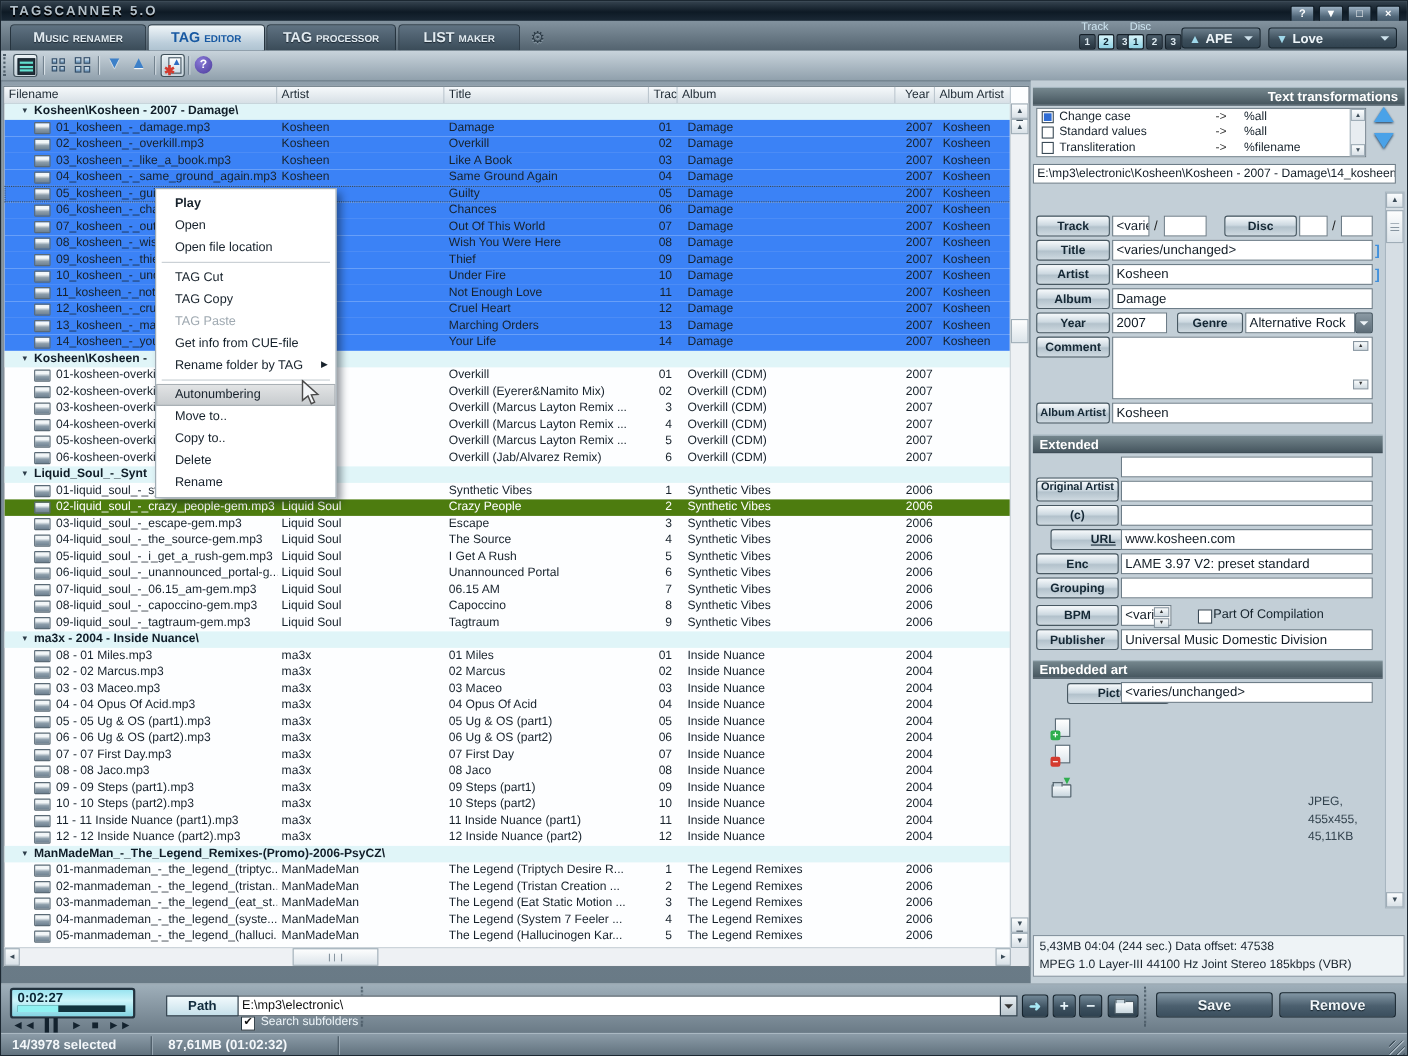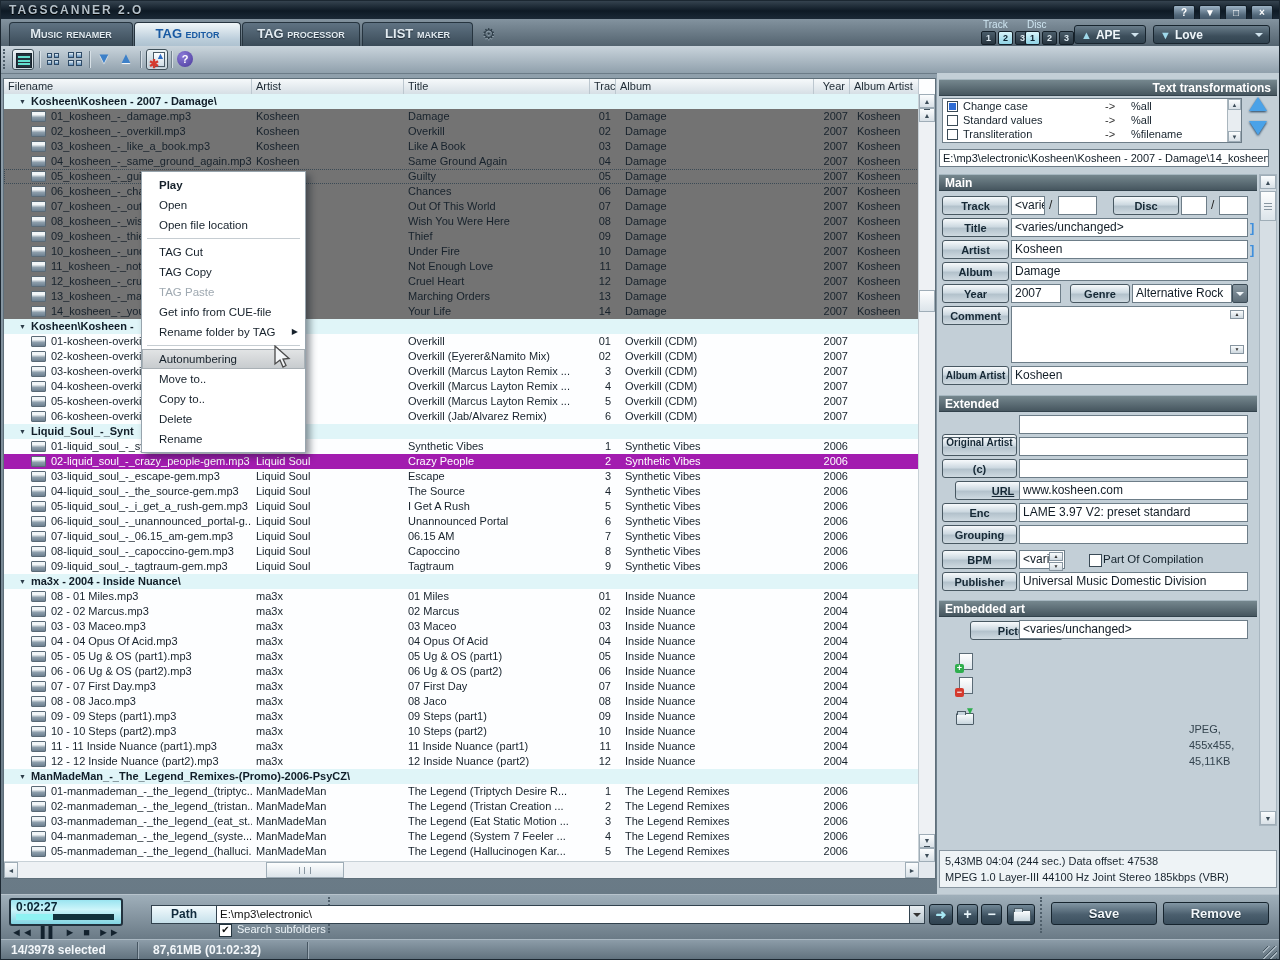--- a/index.html
+++ b/index.html
@@ -32,22 +32,22 @@
   .listic i{display:block;height:2px;background:#62e0cf;margin:0 1px;}
   .gicon{position:absolute;display:grid;gap:2px;}
   .gicon i{background:linear-gradient(#e8f2f8,#5d8cb8);border:1px solid #2e4a66;}
   .arr-ic{font-size:15px;line-height:18px;color:#3d80c8;text-shadow:0 1px 1px #fff;font-weight:bold;}
   
   #list{position:absolute;left:2px;top:77px;width:933px;height:801px;background:#fdfeff;border:1px solid #5f6f7a;box-sizing:border-box;}
   .thead{position:absolute;left:0;top:0;right:16px;height:15px;display:flex;background:linear-gradient(#f6f9fb,#d6dfe5);border-bottom:1px solid #9cabb5;}
   .th{box-sizing:border-box;font-size:11px;line-height:15px;color:#1d2933;padding:0 4px;border-right:1px solid #bcc7cf;white-space:nowrap;overflow:hidden;}
   .tbody{position:absolute;left:0;top:15px;right:16px;bottom:16px;overflow:hidden;}
   .tr{display:flex;height:15px;font-size:11px;line-height:15px;color:#17222c;white-space:nowrap;}
-  .tr.selected{background:#737373;}
-  .tr.dark{background:#a21caf;color:#fff;justify-content:space-between;}
+  .tr.selected{background:#3b82f6;}
+  .tr.dark{background:#4d7c0f;color:#fff;justify-content:space-between;}
   .tr.focused{outline:1px dotted #3b4a55;outline-offset:-1px;}
   .grp{height:15px;background:#e0f5f8;font-weight:bold;font-size:11px;line-height:15px;color:#101d28;white-space:nowrap;overflow:hidden;}
   .tri{display:inline-block;margin:0 5px 0 15px;font-size:7px;vertical-align:1px;color:#2c3c48;}
   .cf,.ca,.ct,.cn,.cal,.cy,.caa{box-sizing:border-box;overflow:hidden;white-space:nowrap;}
   .cf{width:248px;padding-left:27px;display:flex;align-items:center;gap:5px;}
   .fic{flex:none;width:13px;height:9px;border:1px solid #5a6a76;background:linear-gradient(#f2f6f8 30%,#8d9eab 60%,#6d8090);border-radius:1px;}
   .ca{width:152px;padding-left:4px;}
   .ct{width:186px;padding-left:4px;}
   .cn{width:26px;text-align:right;padding-right:5px;}
   .cal{width:198px;padding-left:9px;}
@@ -117,21 +117,21 @@
   #status .seg{position:absolute;top:3px;}
   .sdiv{position:absolute;top:2px;width:1px;height:17px;background:#46565ف;background:#465662;box-shadow:1px 0 0 #9dabb6;}
   .rgrip{position:absolute;right:2px;bottom:2px;width:14px;height:14px;background:repeating-linear-gradient(135deg,transparent 0 3px,#44545f 3px 4px,#a7b5bf 4px 5px);}
 </style>
 </head>
 <body>
 
 <div id="app">
 
   <div class="titlebar">
-    <div class="logo">TAGSCANNER 2.O</div>
+    <div class="logo">TAGSCANNER 5.O</div>
     <div class="winbtns" id="winbtns">
         <div class="wbtn">?</div>
         <div class="wbtn">▼</div>
         <div class="wbtn">□</div>
         <div class="wbtn">×</div>
       </div>
   </div>
 
   <div class="tabbar">
     <div class="tab" style="left:8px;width:124px;">Music renamer</div>
@@ -845,21 +845,20 @@
       <div style="position:absolute;right:0;top:0;bottom:0;width:13px;background:#e8edf1;border-left:1px solid #aab6be;">
         <div class="sbtn" style="right:0;top:0;width:13px;height:11px;line-height:10px;font-size:6px;">▲</div>
         <div class="sbtn" style="right:0;bottom:0;width:13px;height:11px;line-height:10px;font-size:6px;">▼</div>
       </div>
     </div>
     <div class="bigarr" style="left:312px;top:24px;border-bottom:14px solid #4aa2e8;border-top:none;filter:drop-shadow(0 1px 1px #1a3a58);"></div>
     <div class="bigarr" style="left:312px;top:48px;border-top:14px solid #4aa2e8;border-bottom:none;filter:drop-shadow(0 1px 1px #1a3a58);"></div>
 
     <div class="fld" style="left:2px;top:76px;width:330px;height:18px;line-height:16px;font-size:11px;">E:\mp3\electronic\Kosheen\Kosheen - 2007 - Damage\14_kosheen_-_</div>
 
-    <div class="shead" style="left:2px;top:101px;width:318px;">Main</div>
     <div class="fldbtn" style="left:5px;top:123px;width:67px;height:19px;line-height:18px;">Track</div>
     <div class="fld" style="left:74px;top:123px;width:34px;height:19px;line-height:17px;">&lt;varie</div>
     <div class="slash" style="left:112px;top:125px;">/</div>
     <div class="fld" style="left:121px;top:123px;width:39px;height:19px;"></div>
     <div class="fldbtn" style="left:176px;top:123px;width:66px;height:19px;line-height:18px;">Disc</div>
     <div class="fld" style="left:244px;top:123px;width:26px;height:19px;"></div>
     <div class="slash" style="left:274px;top:125px;">/</div>
     <div class="fld" style="left:282px;top:123px;width:29px;height:19px;"></div>
 
     <div class="fldbtn" style="left:5px;top:145px;width:67px;height:19px;line-height:18px;">Title</div>

